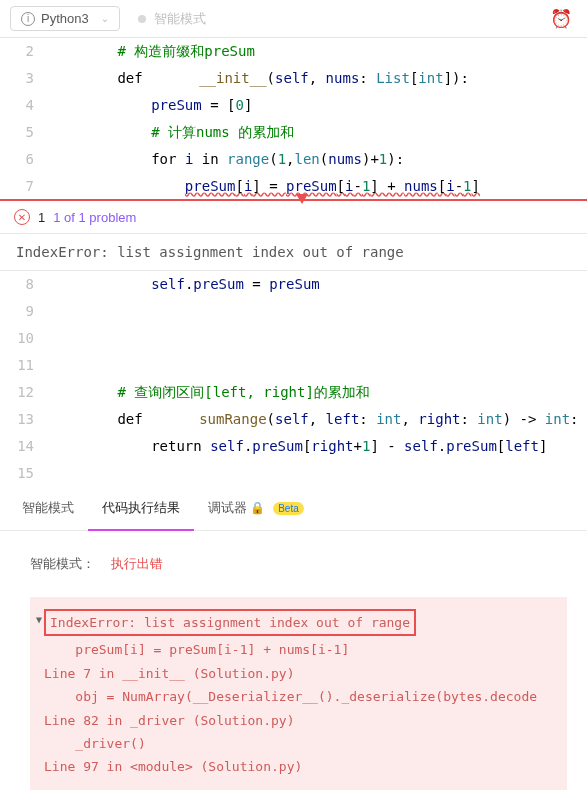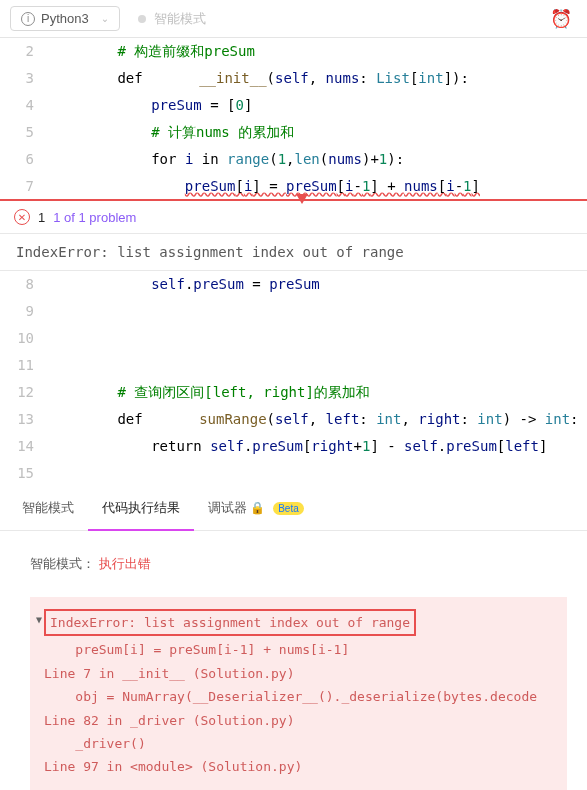--- a/index.html
+++ b/index.html
@@ -28,21 +28,21 @@
 .problem-bar { display: flex; align-items: center; padding: 8px 14px; border-bottom: 1px solid #e8e8e8; gap: 8px; color: #595959; }
 .x-icon { width: 16px; height: 16px; border: 1.5px solid #e84f4f; border-radius: 50%; display: inline-flex; align-items: center; justify-content: center; color: #e84f4f; font-size: 10px; }
 .err-msg { padding: 10px 16px; font-family: Consolas, Menlo, monospace; font-size: 14px; color: #595959; border-bottom: 1px solid #e8e8e8; }
 .tabs { display: flex; border-bottom: 1px solid #e8e8e8; padding: 0 8px; }
 .tab { padding: 12px 14px; color: #595959; cursor: pointer; font-size: 13px; }
 .tab.active { color: #262626; border-bottom: 2px solid #d946ef; margin-bottom: -1px; }
 .lock { color: #faad14; font-size: 12px; }
 .beta { background: #fde047; color: #1677ff; font-size: 10px; padding: 1px 5px; border-radius: 8px; margin-left: 4px; }
 .result-panel { padding: 24px 20px 20px 30px; }
 .result-header { font-size: 13px; color: #595959; margin-bottom: 24px; }
-.result-status { color: #e84f4f; }
+.result-status { color: #e84f4f; margin-left: 12px; }
 .traceback { background: #fdeaea; padding: 12px 14px; font-family: Consolas, Menlo, monospace; font-size: 13px; color: #cf5b5b; line-height: 1.8; position: relative; overflow: hidden; }
 .tb-main { border: 2px solid #e84f4f; display: inline-block; padding: 0 4px; margin-bottom: 2px; }
 .tb-arrow { position: absolute; left: 6px; top: 14px; color: #666; font-size: 10px; }
 .tb-line { white-space: pre; }
 .caret-marker { position: absolute; width: 12px; height: 10px; background: #e84f4f; clip-path: polygon(50% 100%, 0 0, 100% 0); }
 </style>
 </head>
 <body>
 
 <div class="toolbar">

